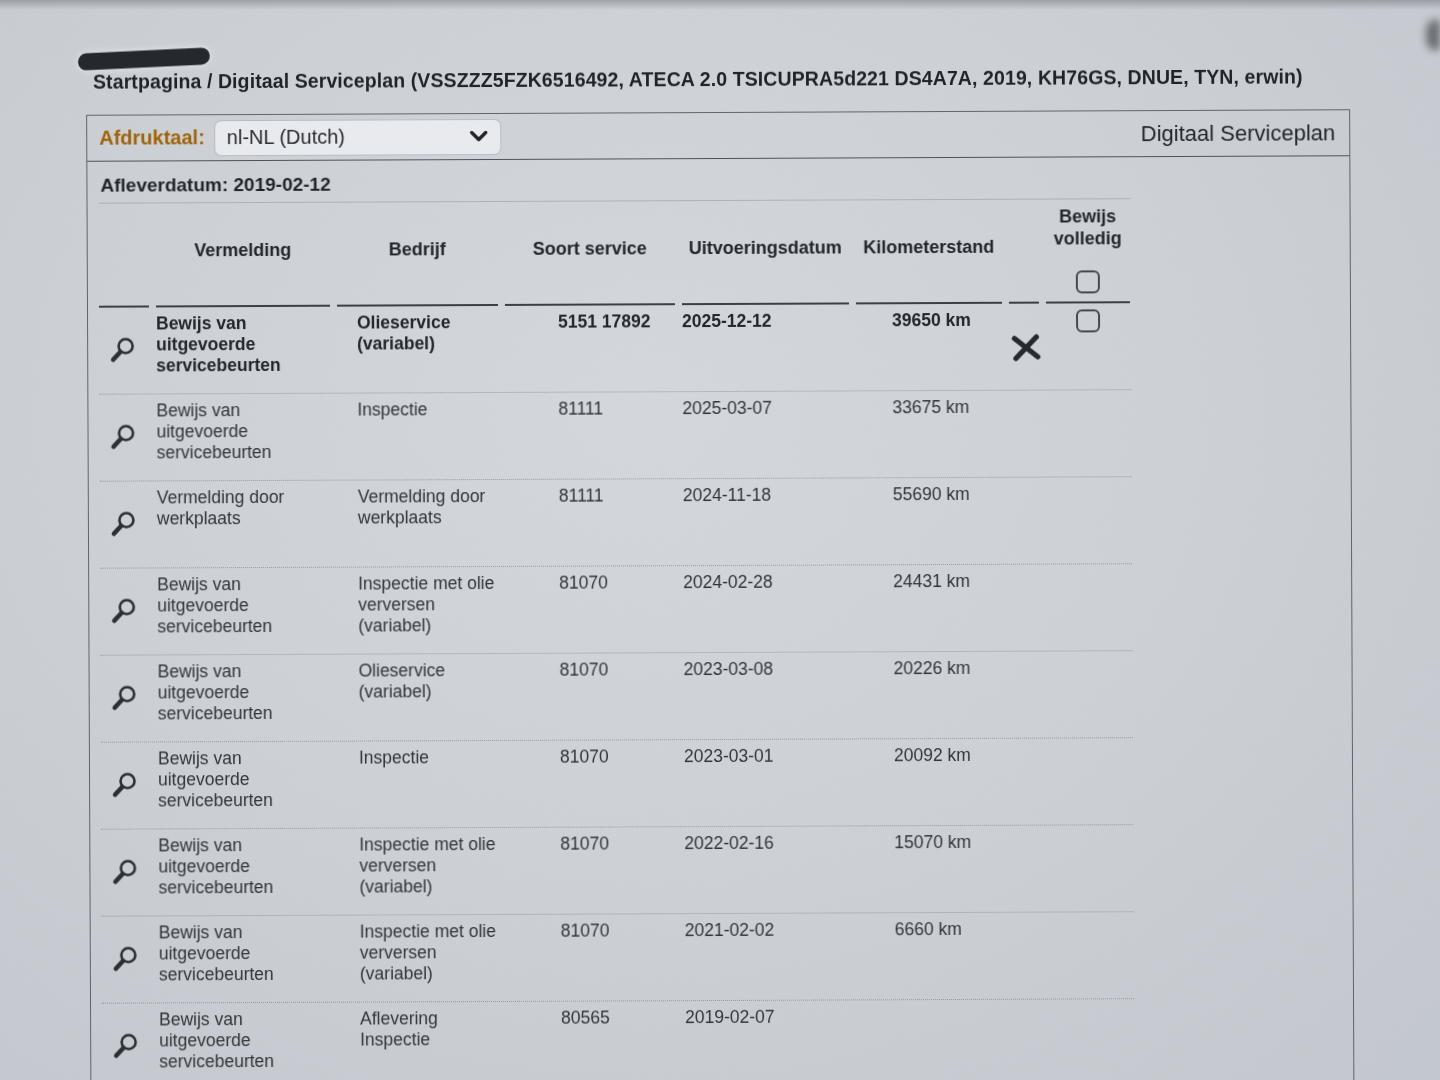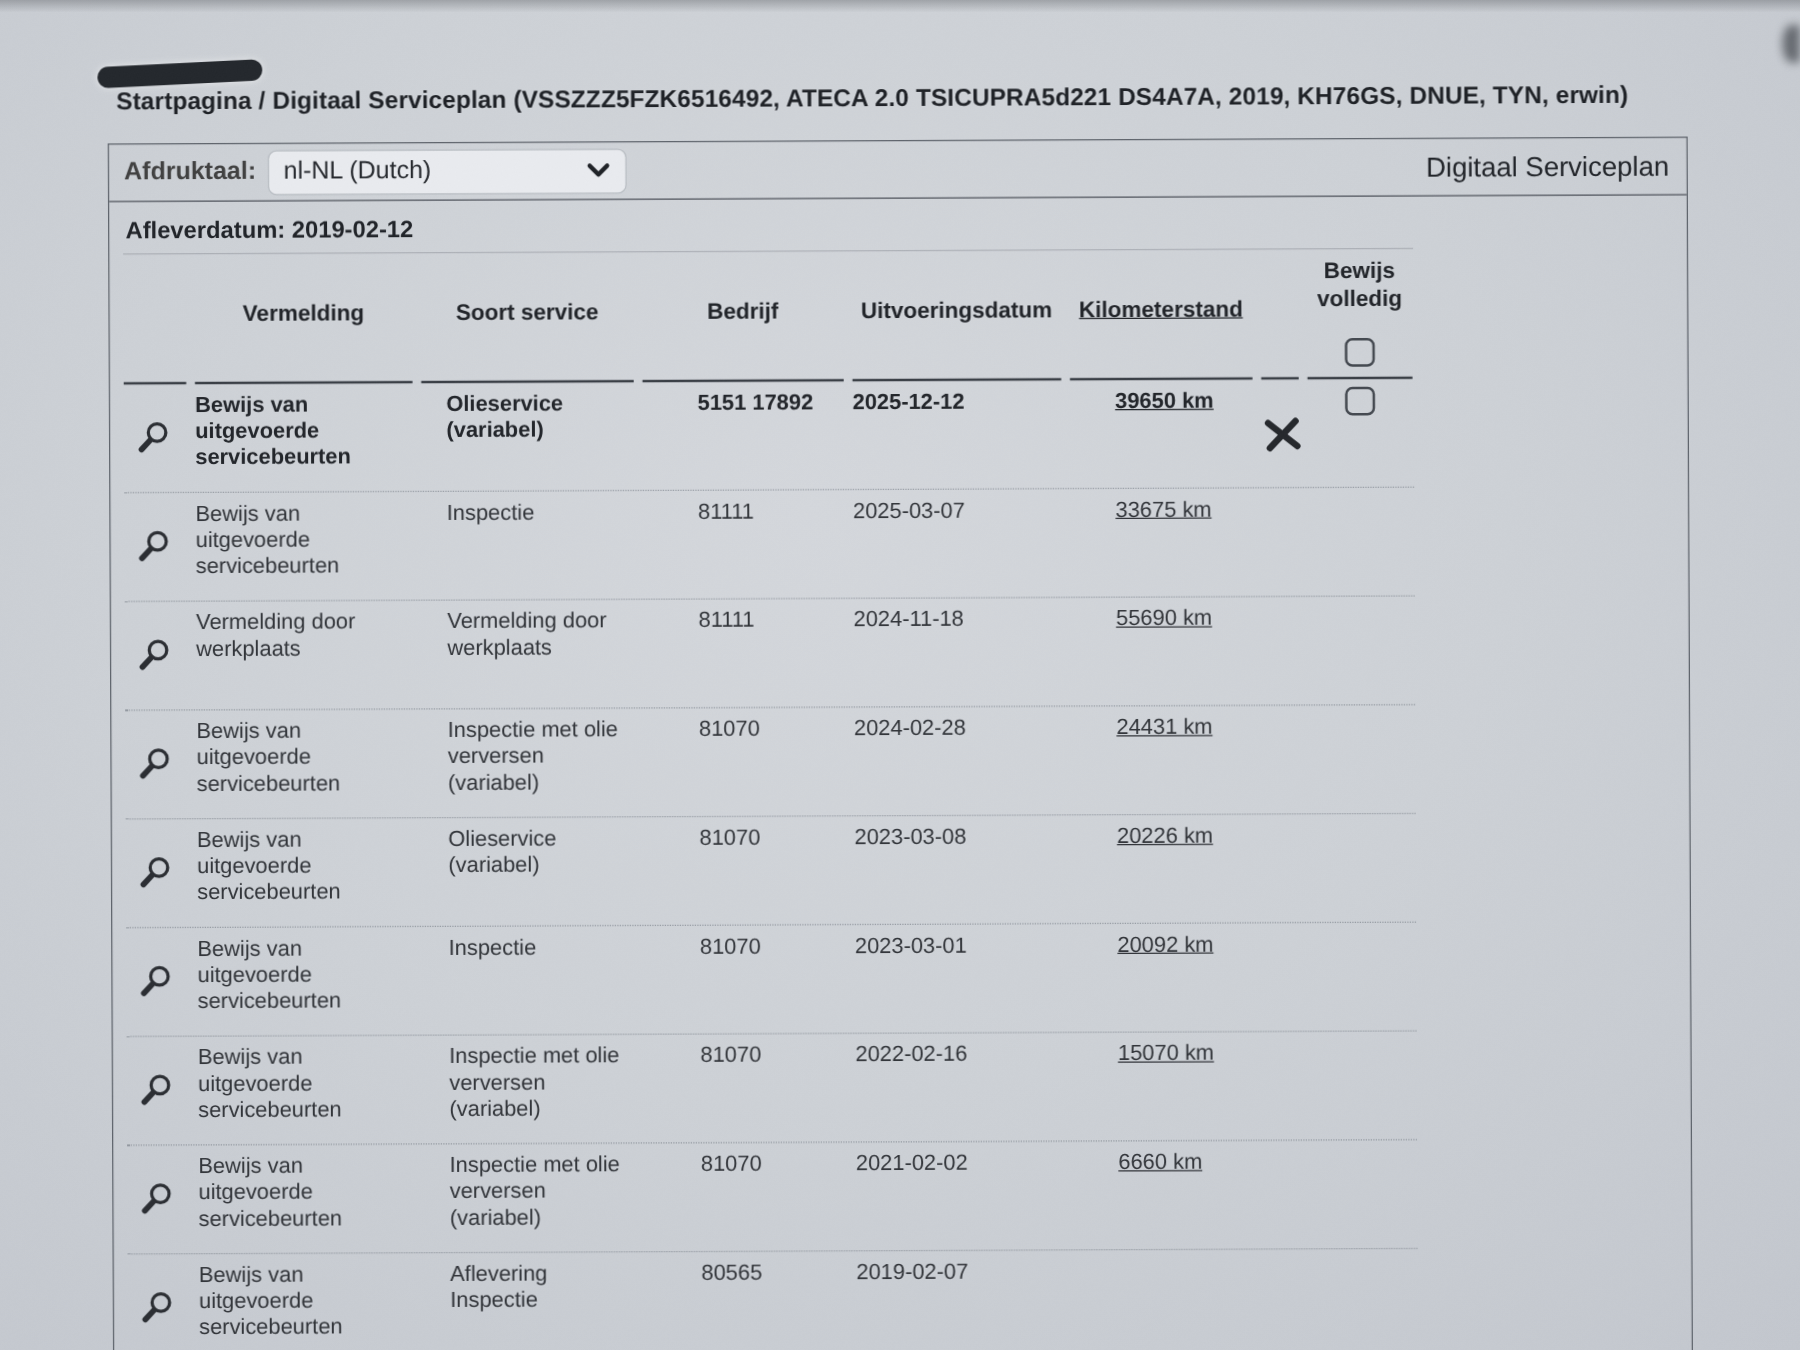--- a/index.html
+++ b/index.html
@@ -33,39 +33,39 @@
 
   .panel {
     position:absolute; left:88px; top:112px; width:1264px; height:1020px;
     border:1.5px solid rgba(75,81,89,0.85);
     border-bottom:none;
   }
   .panel-head {
     height:46px; display:flex; align-items:center; padding:0 8px 0 12px;
     border-bottom:1.5px solid rgba(62,67,75,0.9);
   }
-  .lang-label { font-size:20px; font-weight:bold; color:#404040; margin-right:10px; }
+  .lang-label { font-size:20px; font-weight:bold; color:#a16207; margin-right:10px; }
   .select {
     width:285px; height:34px; background:#e9ebef; border-radius:6px;
     display:flex; align-items:center; padding:0 12px; cursor:pointer;
     box-shadow:0 0 0 1px rgba(120,126,134,0.25);
   }
   .select-value { font-size:20px; color:#26292e; flex:1; }
   .panel-title { margin-left:auto; font-size:22px; color:#202328; padding-right:6px; }
 
   .afleverdatum { padding:13px 0 2px 13px; font-size:19px; font-weight:bold; color:#1f2227; }
 
   .table { margin:4px 0 0 11px; width:1032px; border-top:1px solid rgba(95,101,110,0.3); }
   .trow, .thead { display:flex; column-gap:7px; }
   .c-icon { width:50px; }
   .c-verm { width:174px; }
   .c-soort { width:170px; }
   .c-bedrijf { width:161px; }
   .c-datum { width:167px; }
-  .c-km { width:146px;text-decoration:underline; }
+  .c-km { width:146px; }
   .c-x { width:30px; }
   .c-bewijs { width:84px; }
 
   .thead { min-height:104px; }
   .th {
     border-bottom:2.5px solid #393e45;
     display:flex; flex-direction:column; justify-content:center; align-items:center;
     font-size:18px; font-weight:bold; color:#212429; text-align:center; line-height:22px;
     padding-bottom:8px;
   }
@@ -119,22 +119,22 @@
 
     <div class="afleverdatum">
       <span>Afleverdatum:</span>
       <span>2019-02-12</span>
     </div>
 
     <div class="table">
       <div class="thead">
         <div class="th c-icon"></div>
         <div class="th c-verm">Vermelding</div>
+        <div class="th c-bedrijf">Bedrijf</div>
         <div class="th c-soort">Soort service</div>
-        <div class="th c-bedrijf">Bedrijf</div>
         <div class="th c-datum">Uitvoeringsdatum</div>
         <div class="th c-km">Kilometerstand</div>
         <div class="th c-x"></div>
         <div class="th c-bewijs">
           <span>Bewijs volledig</span>
           <div class="checkbox"></div>
         </div>
       </div>
       <div id="tbody">
   <div class="trow bold">

